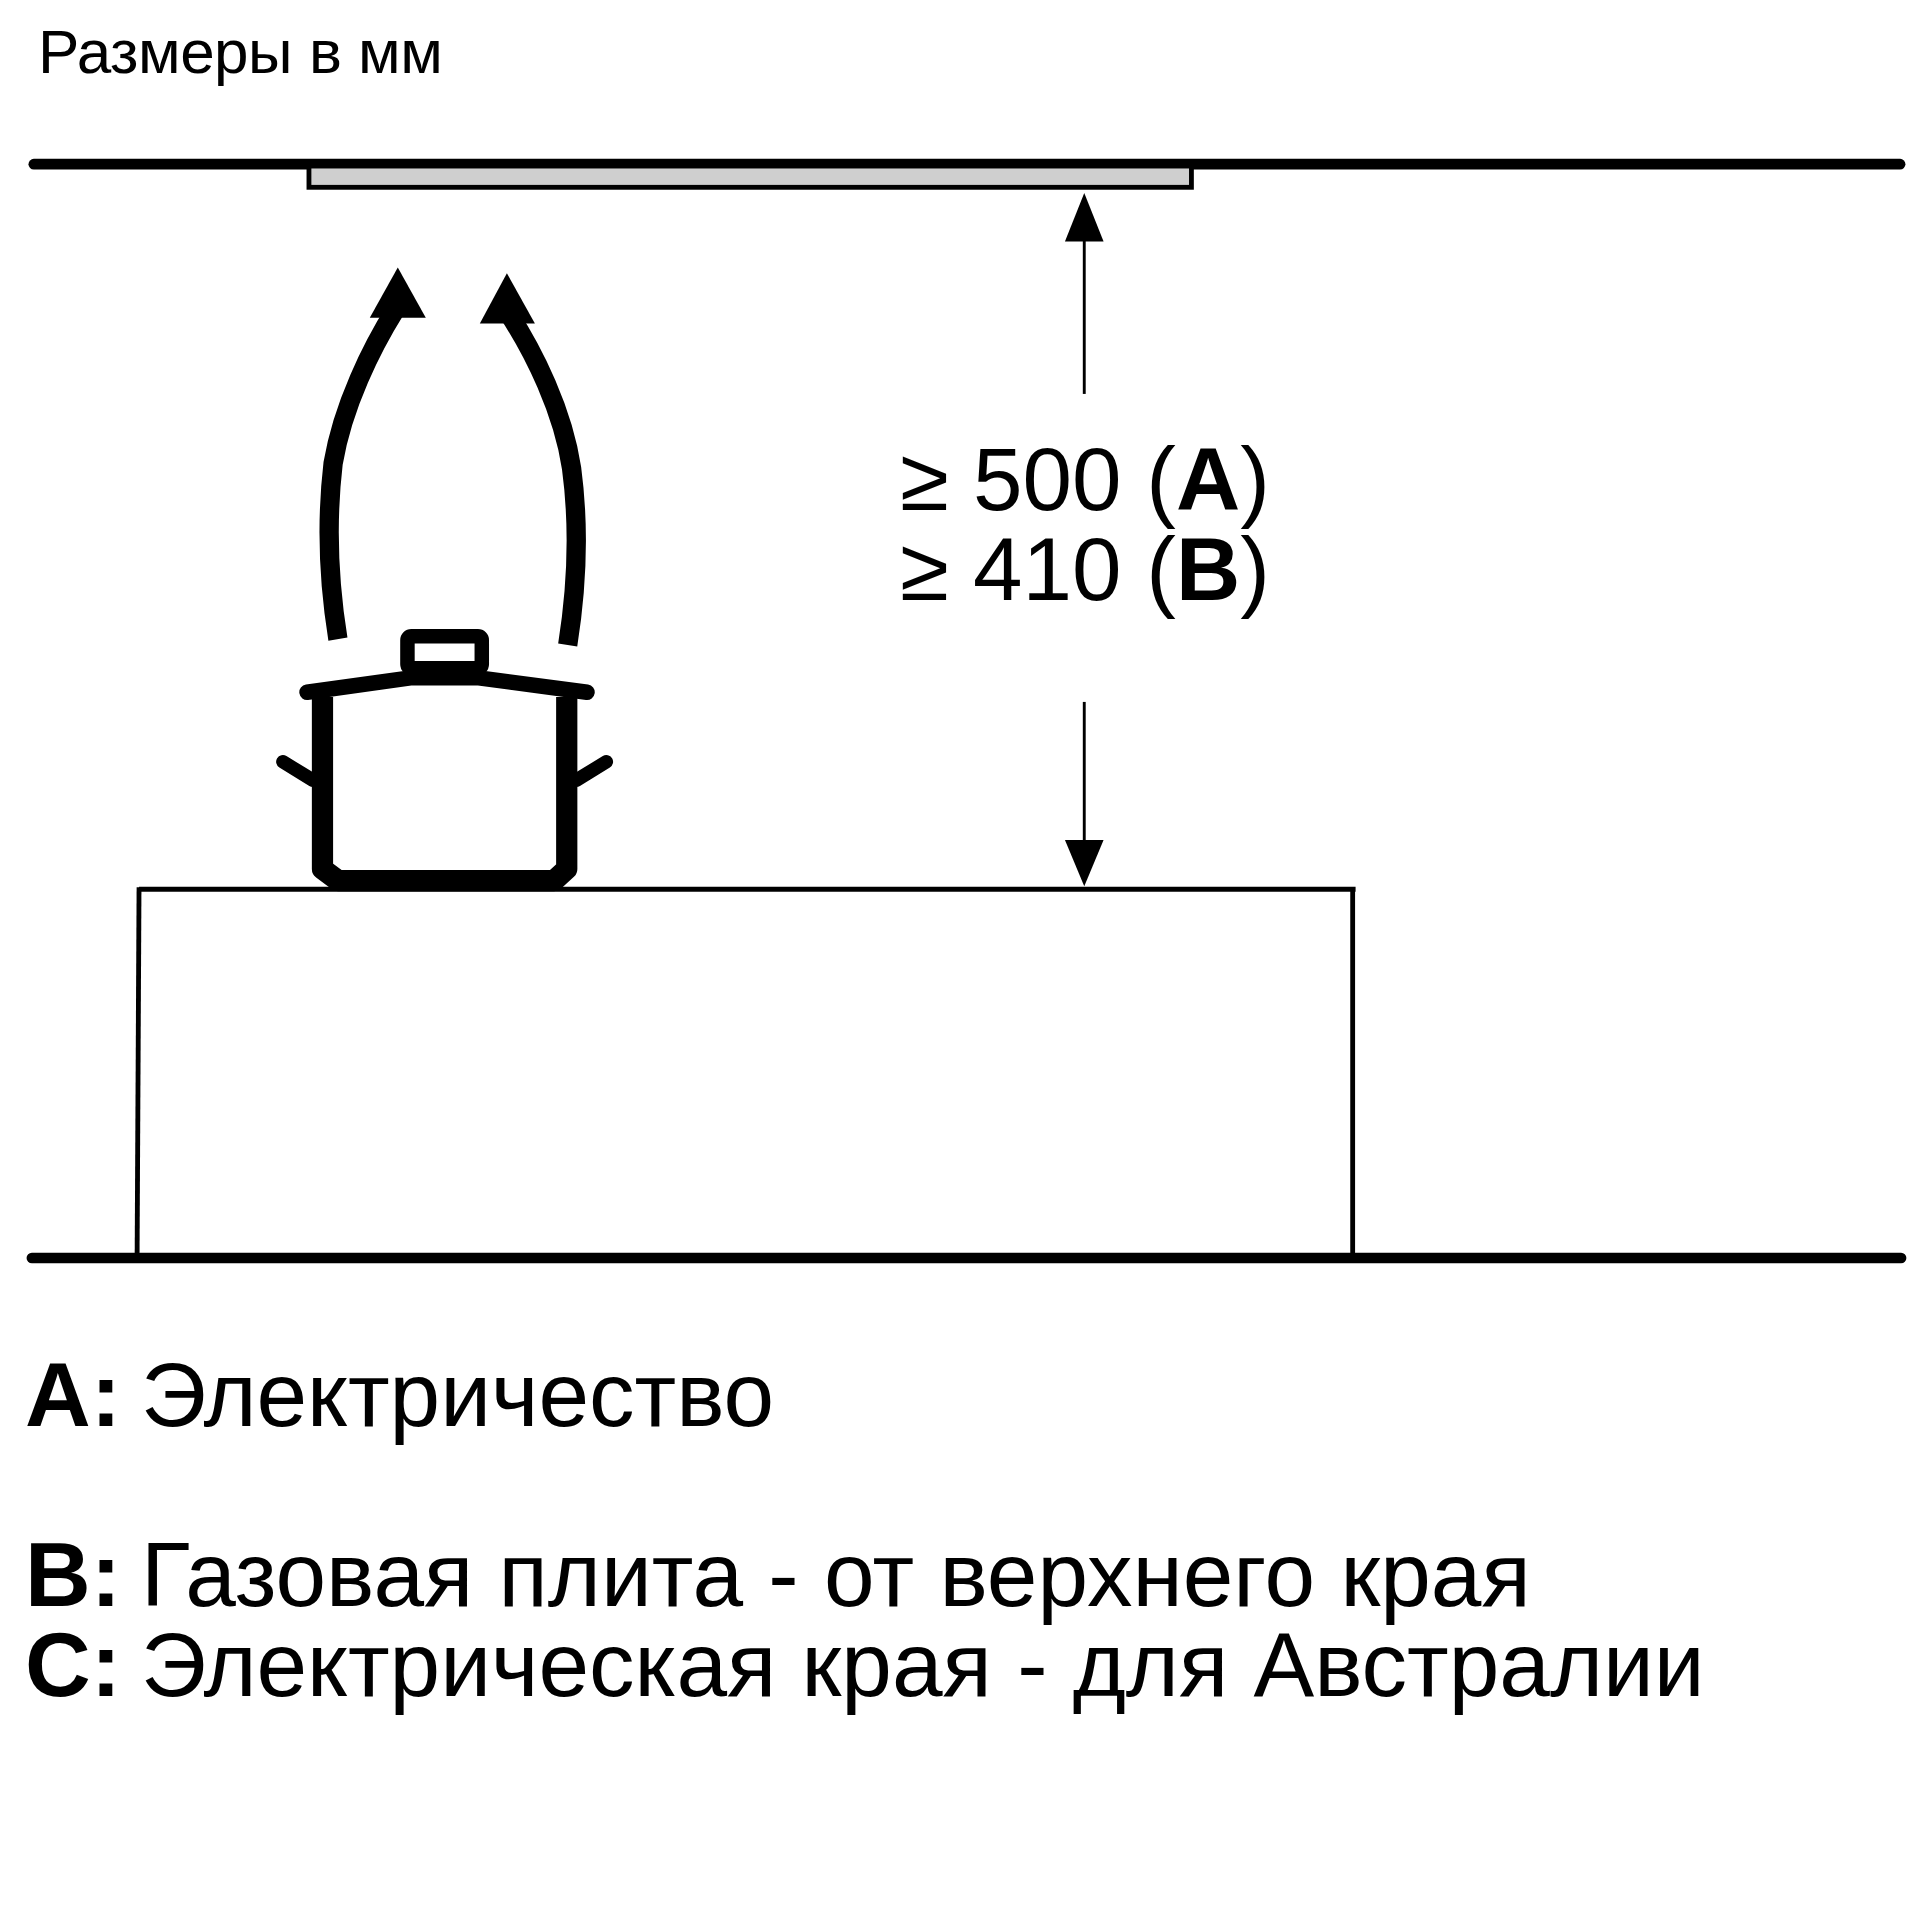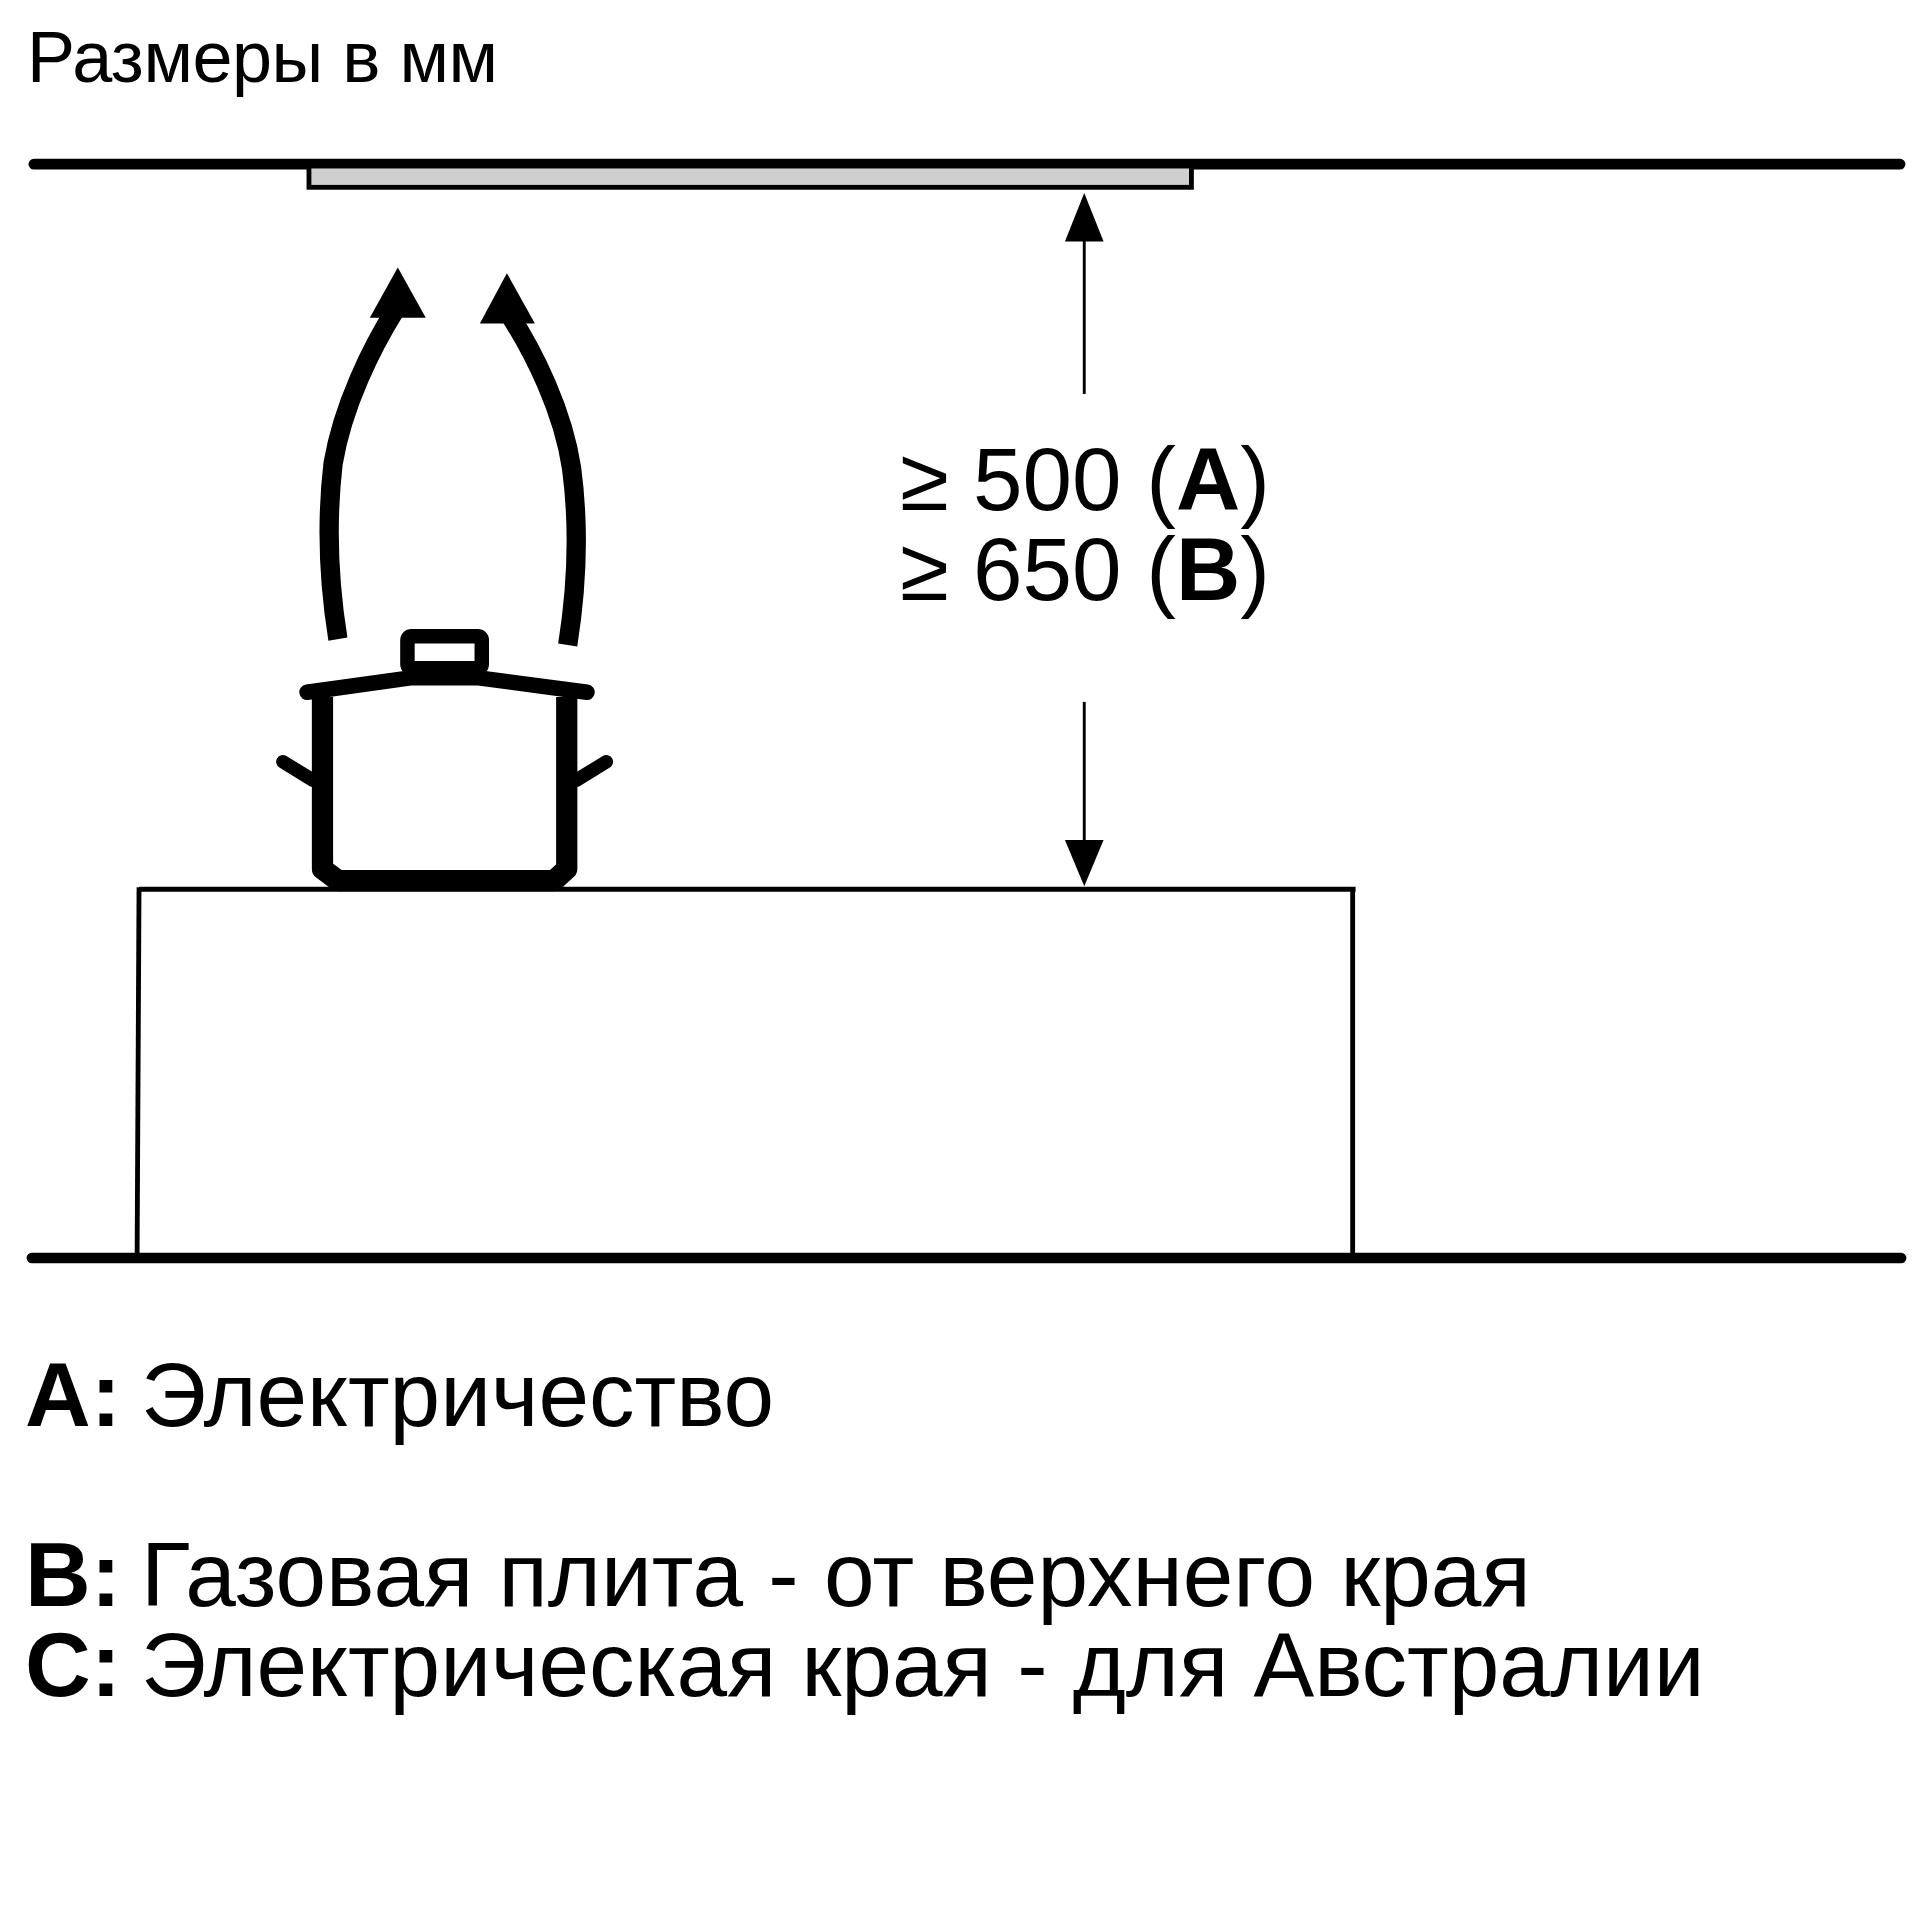--- a/index.html
+++ b/index.html
@@ -10,23 +10,23 @@
     body {
       width: 1931px;
       height: 1931px;
       position: relative;
       overflow: hidden;
       font-family: "Liberation Sans", sans-serif;
       color: #000;
     }
     .abs { position: absolute; }
     .title {
-      left: 27px;
+      left: 38px;
       top: 21px;
-      font-size: 72px;
+      font-size: 62px;
       line-height: 1;
       white-space: nowrap;
       letter-spacing: -0.5px;
     }
     svg.drawing {
       position: absolute;
       left: 0;
       top: 0;
       width: 1931px;
       height: 1931px;
@@ -103,21 +103,21 @@
   <g>
     <line x1="1123" y1="248" x2="1123" y2="408" stroke="#000" stroke-width="3"></line>
     <polygon points="1123,200 1103,250 1143,250" fill="#000"></polygon>
     <line x1="1123" y1="727" x2="1123" y2="872" stroke="#000" stroke-width="3"></line>
     <polygon points="1103,870 1143,870 1123,918" fill="#000"></polygon>
   </g>
 </svg>
 
 <div class="abs dim-block">
   <span class="dim-line"><span class="ge">≥</span><span>500</span><span> (</span><b>A</b><span>)</span></span>
-  <span class="dim-line"><span class="ge">≥</span><span>650</span><span> (</span><b>B</b><span>)</span></span>
+  <span class="dim-line"><span class="ge">≥</span><span>410</span><span> (</span><b>B</b><span>)</span></span>
 </div>
 
 <div class="abs legend">
   <div class="legend-item">
     <span class="key">A:</span>
     <div>Электричество</div>
   </div>
   <div class="legend-item spaced">
     <span class="key">B:</span>
     <div>Газовая плита - от верхнего края</div>

